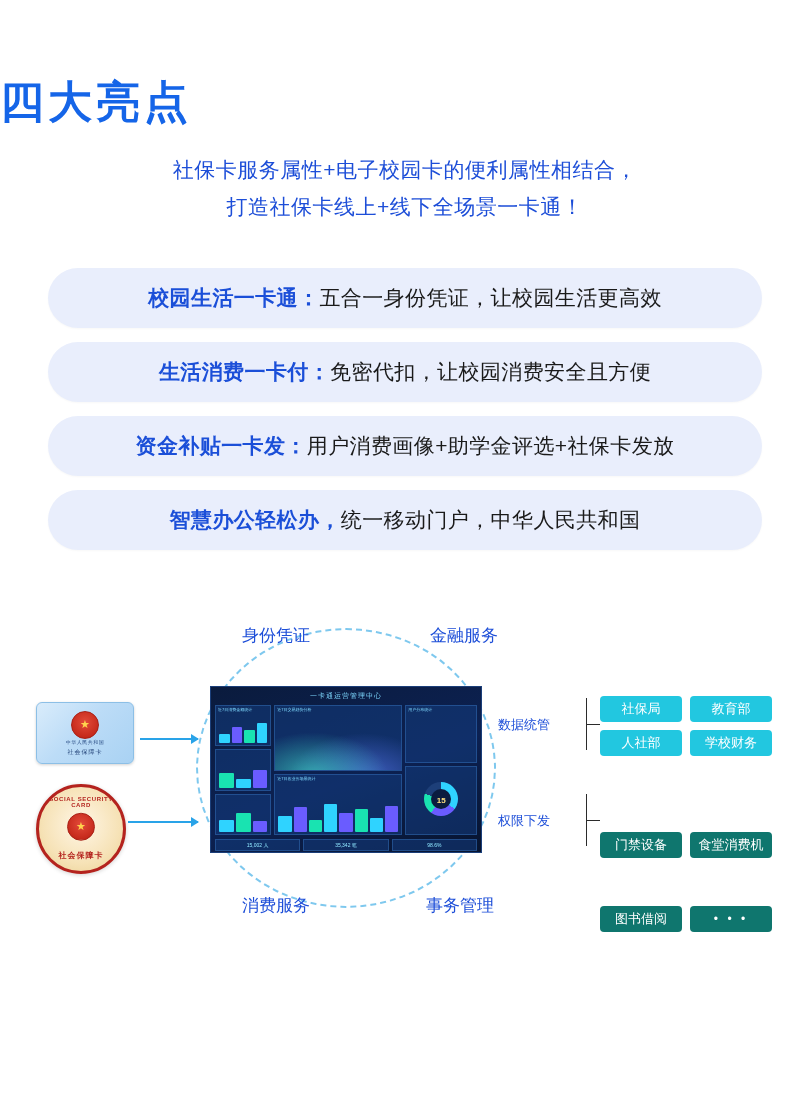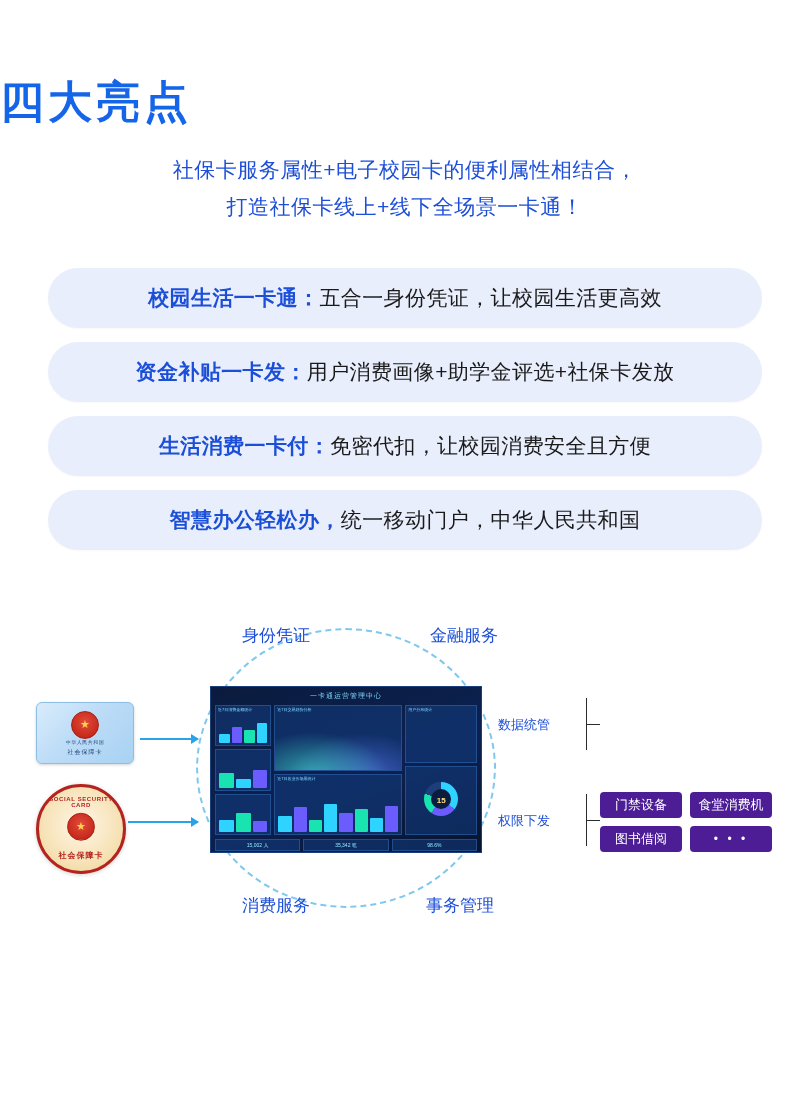--- a/index.html
+++ b/index.html
@@ -335,21 +335,21 @@
     height: 26px;
     border-radius: 4px;
     color: #ffffff;
     font-size: 13px;
     display: flex;
     align-items: center;
     justify-content: center;
     white-space: nowrap;
   }
   .tag.cyan { background: #22c7e0; }
-  .tag.blue { background: #4c1d95; }
+  .tag.blue { background: #0f766e; margin-top: 40px; }
   .tag.dots { letter-spacing: 3px; font-size: 12px; }
 </style>
 </head>
 <body>
 
 <div class="page-title">四大亮点</div>
 
 <div class="subtitle">
   <div>社保卡服务属性+电子校园卡的便利属性相结合，</div>
   <div>打造社保卡线上+线下全场景一卡通！</div>
@@ -358,27 +358,27 @@
 <div class="pill-list">
 
   <div class="pill">
     <div class="pill-text">
       <span class="lead">校园生活一卡通：</span><span>五合一身份凭证，让校园生活更高效</span>
     </div>
   </div>
 
   <div class="pill">
     <div class="pill-text">
-      <span class="lead">资金补贴一卡发：</span><span>用户消费画像+助学金评选+社保卡发放</span>
+      <span class="lead">生活消费一卡付：</span><span>免密代扣，让校园消费安全且方便</span>
     </div>
   </div>
 
   <div class="pill">
     <div class="pill-text">
-      <span class="lead">生活消费一卡付：</span><span>免密代扣，让校园消费安全且方便</span>
+      <span class="lead">资金补贴一卡发：</span><span>用户消费画像+助学金评选+社保卡发放</span>
     </div>
   </div>
 
   <div class="pill">
     <div class="pill-text">
       <span class="lead">智慧办公轻松办，</span><span>统一移动门户，中华人民共和国</span>
     </div>
   </div>
 
 </div>
@@ -474,20 +474,26 @@
   </div>
 
   <div class="right-label rlab-data">数据统管</div>
   <div class="right-label rlab-perm">权限下发</div>
 
   <div class="connector c-v1"></div>
   <div class="connector c-h1"></div>
   <div class="connector c-v2"></div>
   <div class="connector c-h2"></div>
 
+  <div class="tag-grid tg-top">
+    <div class="tag cyan">社保局</div>
+    <div class="tag cyan">教育部</div>
+    <div class="tag cyan">人社部</div>
+    <div class="tag cyan">学校财务</div>
+  </div>
 
   <div class="tag-grid tg-bot">
     <div class="tag blue">门禁设备</div>
     <div class="tag blue">食堂消费机</div>
     <div class="tag blue">图书借阅</div>
     <div class="tag blue dots">• • •</div>
   </div>
 
 </div>
 

